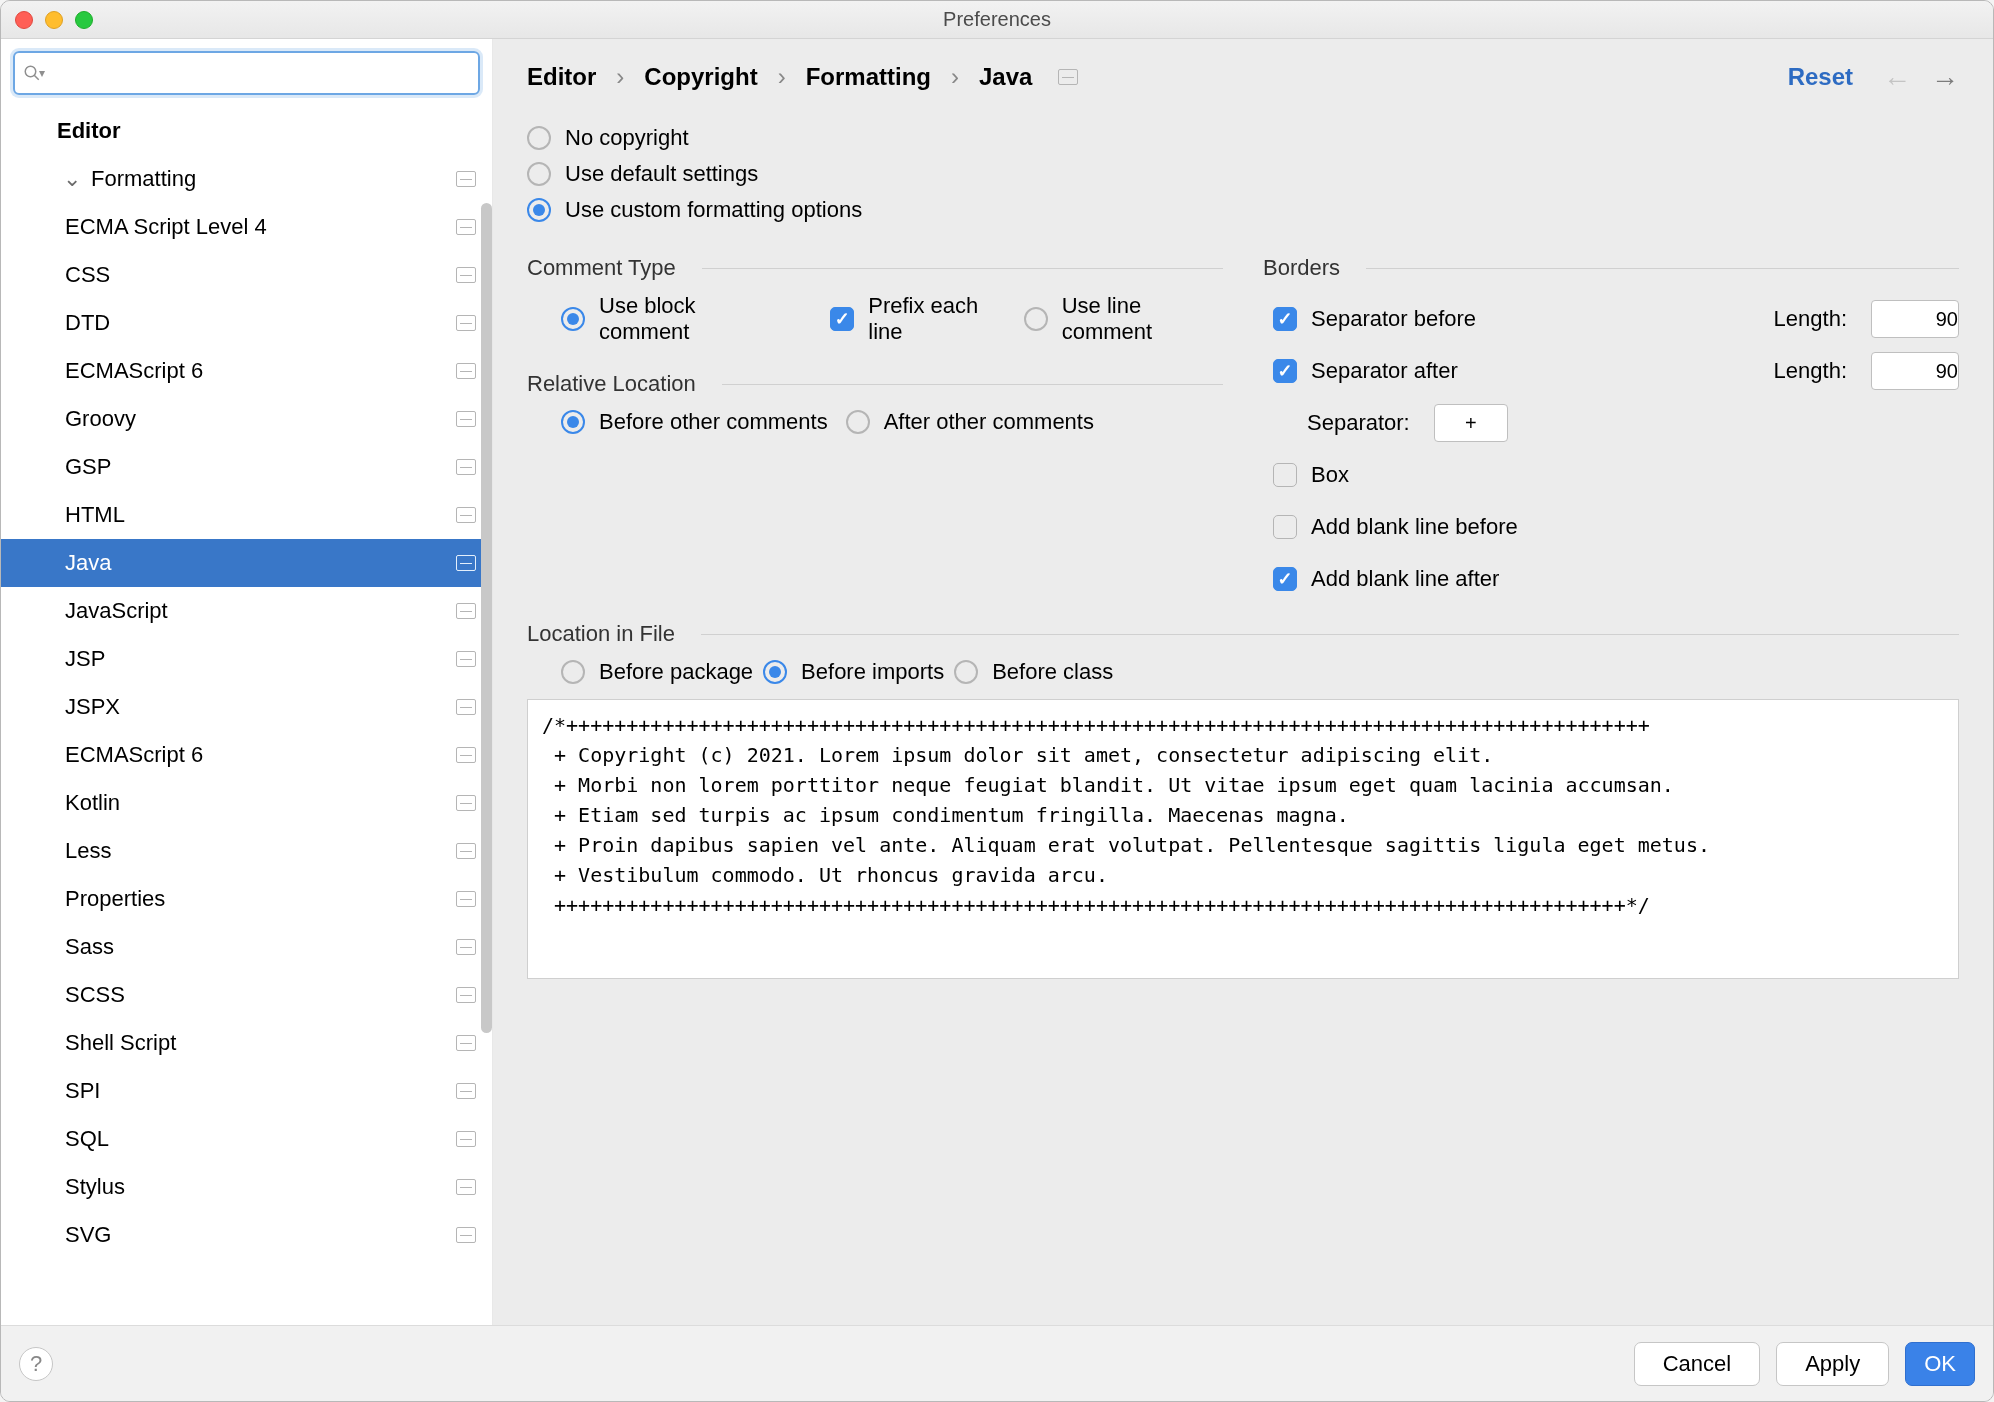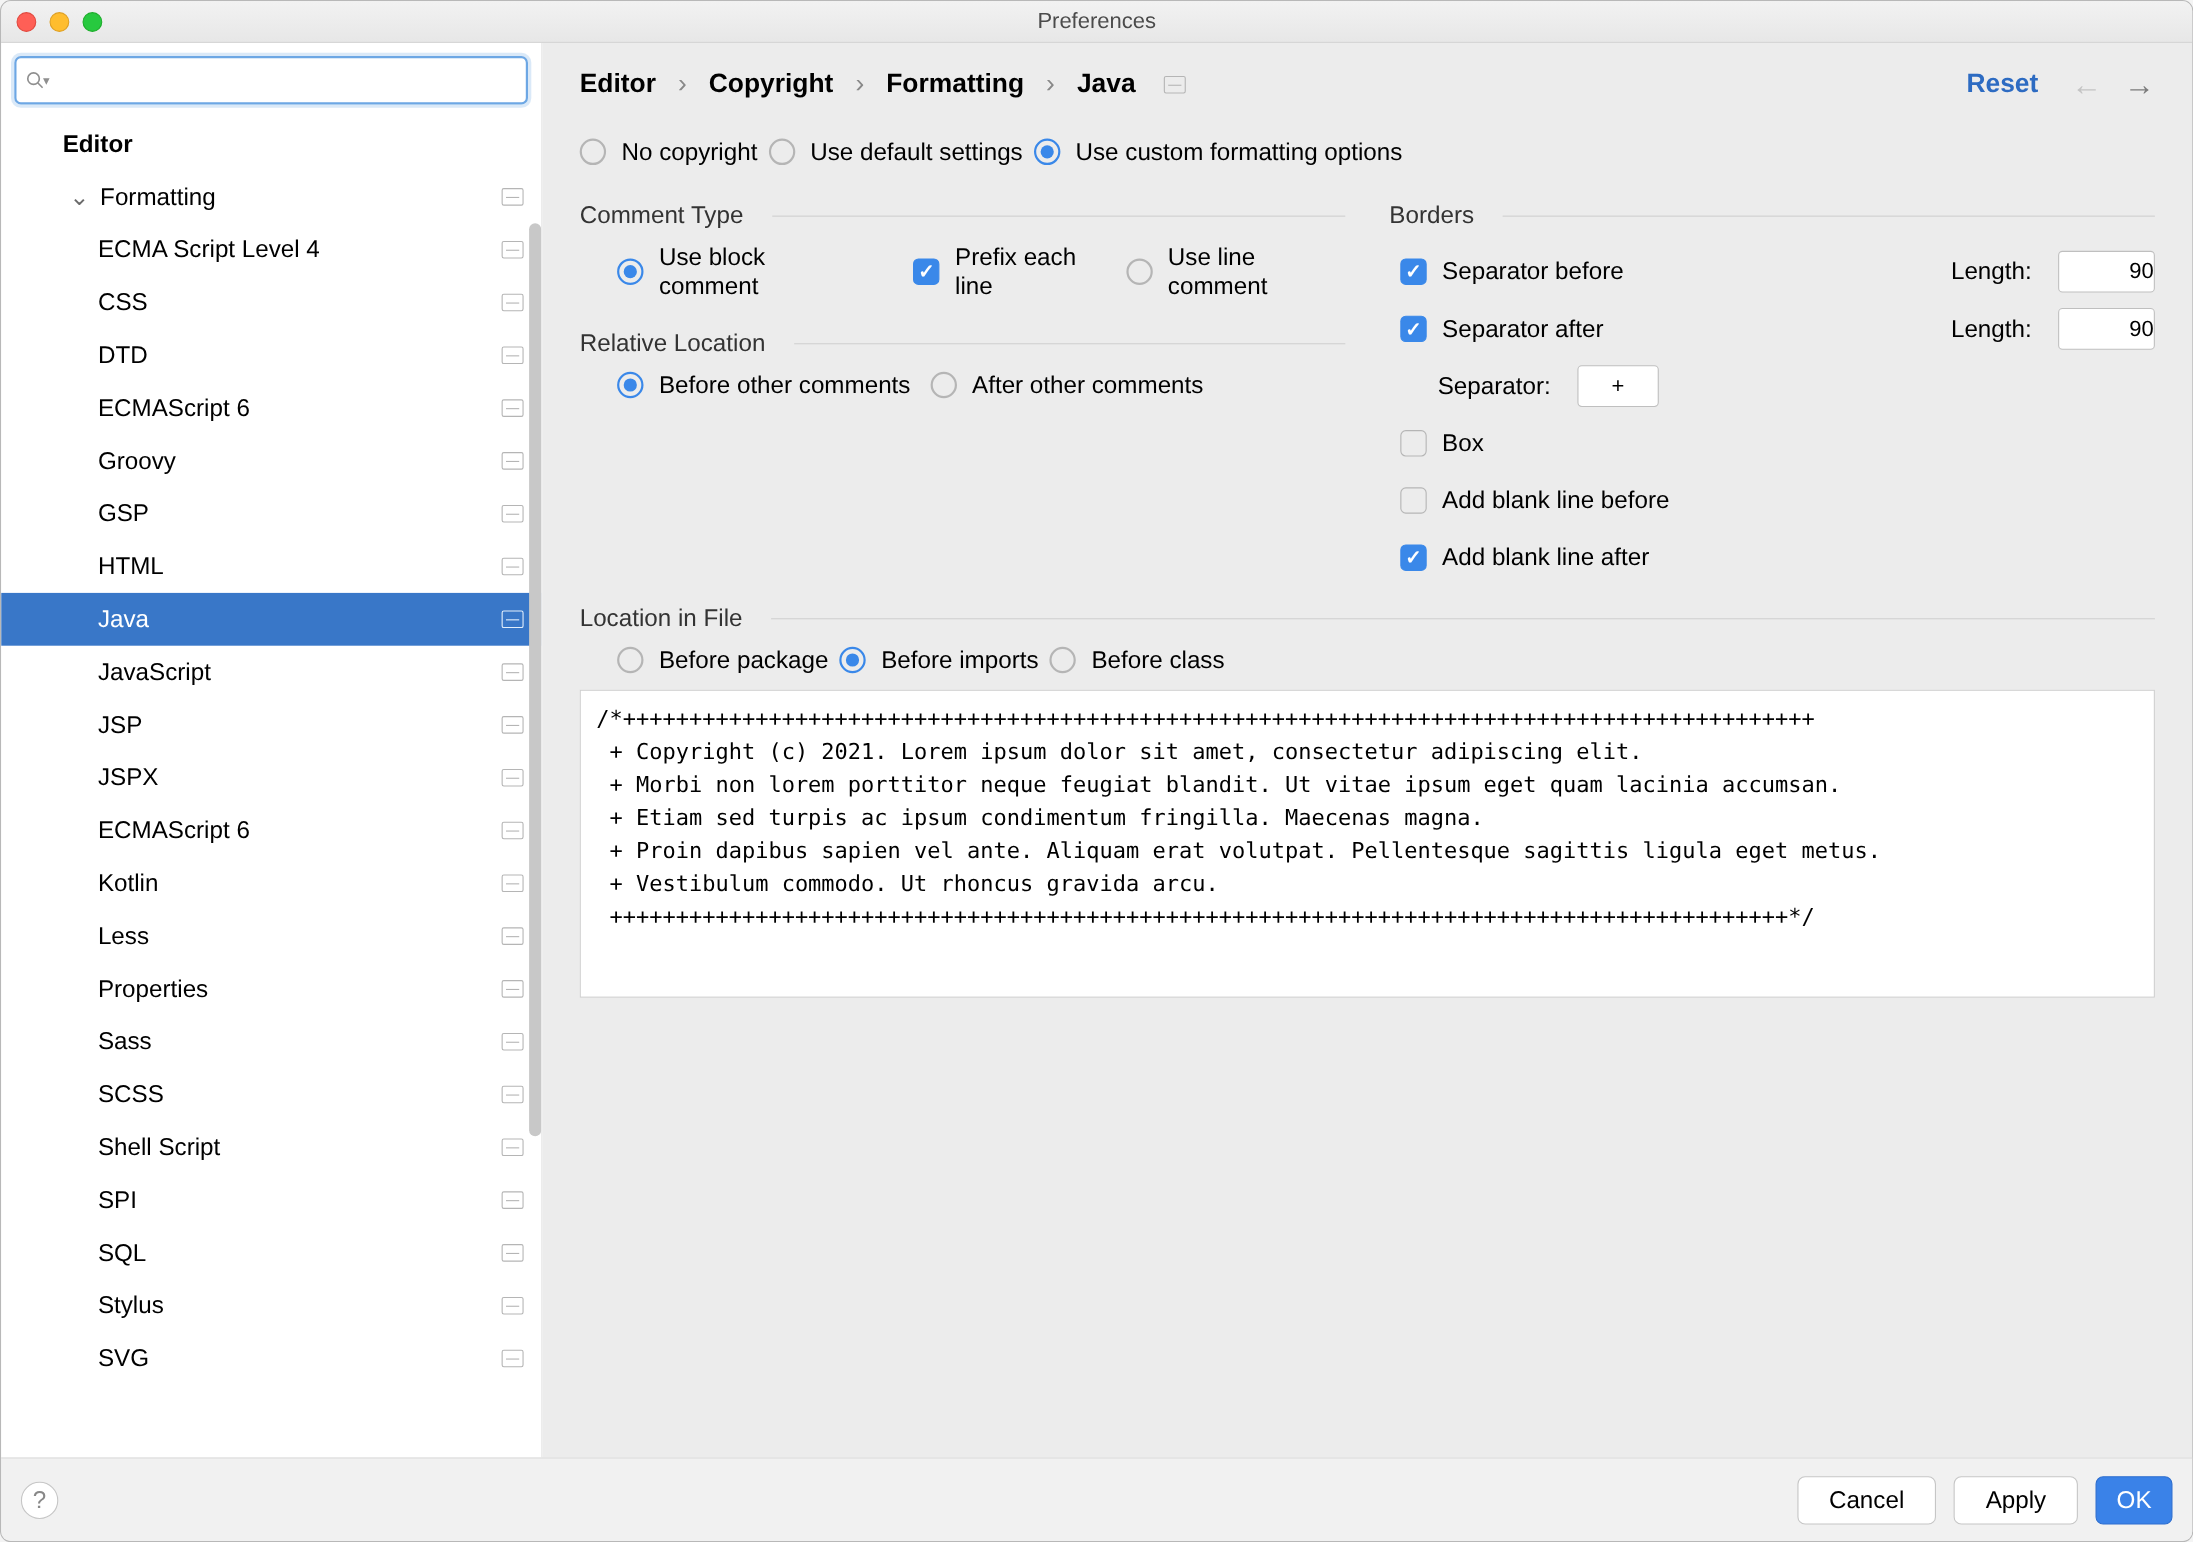--- a/index.html
+++ b/index.html
@@ -50,39 +50,39 @@
     display:flex; align-items:center; padding: 0 8px;
   }
   .search svg { width: 18px; height:18px; stroke:#8f8f8f; fill:none; stroke-width:2; }
   .search span.caret { color:#8f8f8f; font-size:12px; margin-left:-2px;}
   .search input { flex:1; border:none; outline:none; font-size:20px; margin-left:4px; background:transparent; }
   .tree { flex:1; overflow:auto; position:relative; padding-top:4px; }
   .scrollbar { position:absolute; right:0; top:100px; width:11px; height:830px; background:#c8c8c8; border-radius:6px; }
   .tree-item { display:flex; align-items:center; height:48px; padding-right:16px; font-size:22px;}
   .indent0 { padding-left: 56px; font-weight:700; }
   .indent1 { padding-left: 92px; }
-  .indent2 { padding-left: 88px; }
+  .indent2 { padding-left: 64px; }
   .chev { width:18px; display:inline-block; margin-right:10px; color:#6b6b6b; margin-left:-28px; text-align:center;}
   .tree-item .small-icon { margin-left:auto; width:20px; height:16px; border:1px solid #b5b5b5; border-radius:2px; position:relative;}
   .tree-item .small-icon::after{content:"";position:absolute;left:3px;right:3px;top:50%;height:1px;background:#b5b5b5;}
   .tree-item.selected { background:#3977c8; color:#fff; }
   .tree-item.selected .small-icon{border-color:#e3effc;}
   .tree-item.selected .small-icon::after{background:#e3effc;}
   .tree-item.indent1 .chev{margin-left:-30px;}
   
   .main { flex:1; padding: 20px 34px 0 34px; display:flex; flex-direction:column; min-width:0;}
   .crumbs-row{ display:flex; align-items:center; height:36px; margin-bottom:16px;}
   .crumbs{ display:flex; align-items:center; gap:20px; font-size:24px; font-weight:700; }
   .crumb-sep{ color:#888; font-weight:400;}
   .crumb-icon{ width:20px; height:16px; border:1px solid #b5b5b5; border-radius:2px; margin-left:6px;position:relative;}
   .crumb-icon::after{content:"";position:absolute;left:3px;right:3px;top:50%;height:1px;background:#b5b5b5;}
   .reset{ margin-left:auto; color:#2d6bc2; font-size:24px; font-weight:700; margin-right:30px;}
   .nav-arrows{ display:flex; gap:20px; color:#7c7c7c; font-size:28px;}
   .nav-arrows span.disabled{ color:#c4c4c4; }
-  .radio-stack { display:flex; flex-direction:row; gap:10px; margin: 14px 0 20px 0;}
+  .radio-stack { display:flex; flex-direction:column; gap:10px; margin: 14px 0 20px 0;}
   .radio, .check { display:flex; align-items:center; gap:14px; font-size:22px;}
   .radio .r{ width:24px;height:24px;border-radius:50%;border:2px solid #b5b5b5;flex:none;position:relative;}
   .radio.checked .r{ border-color:#3a88e9;}
   .radio.checked .r::after{content:"";position:absolute;inset:4px;border-radius:50%;background:#3a88e9;}
   .check .c{ width:24px;height:24px;border-radius:5px;border:1px solid #b5b5b5;flex:none;display:flex;align-items:center;justify-content:center;}
   .check.checked .c{ background:#3a88e9; border-color:#3a88e9; color:#fff; font-size:18px; font-weight:700;}
   .section-title{ display:flex; align-items:center; gap:26px; color:#333; font-size:22px; margin:12px 0 12px 0;justify-content:flex-end;}
   .section-title .line{ flex:1; height:1px; background:#d0d0d0;}
   .columns{ display:flex; gap:40px; }
   .col{ flex:1; }

